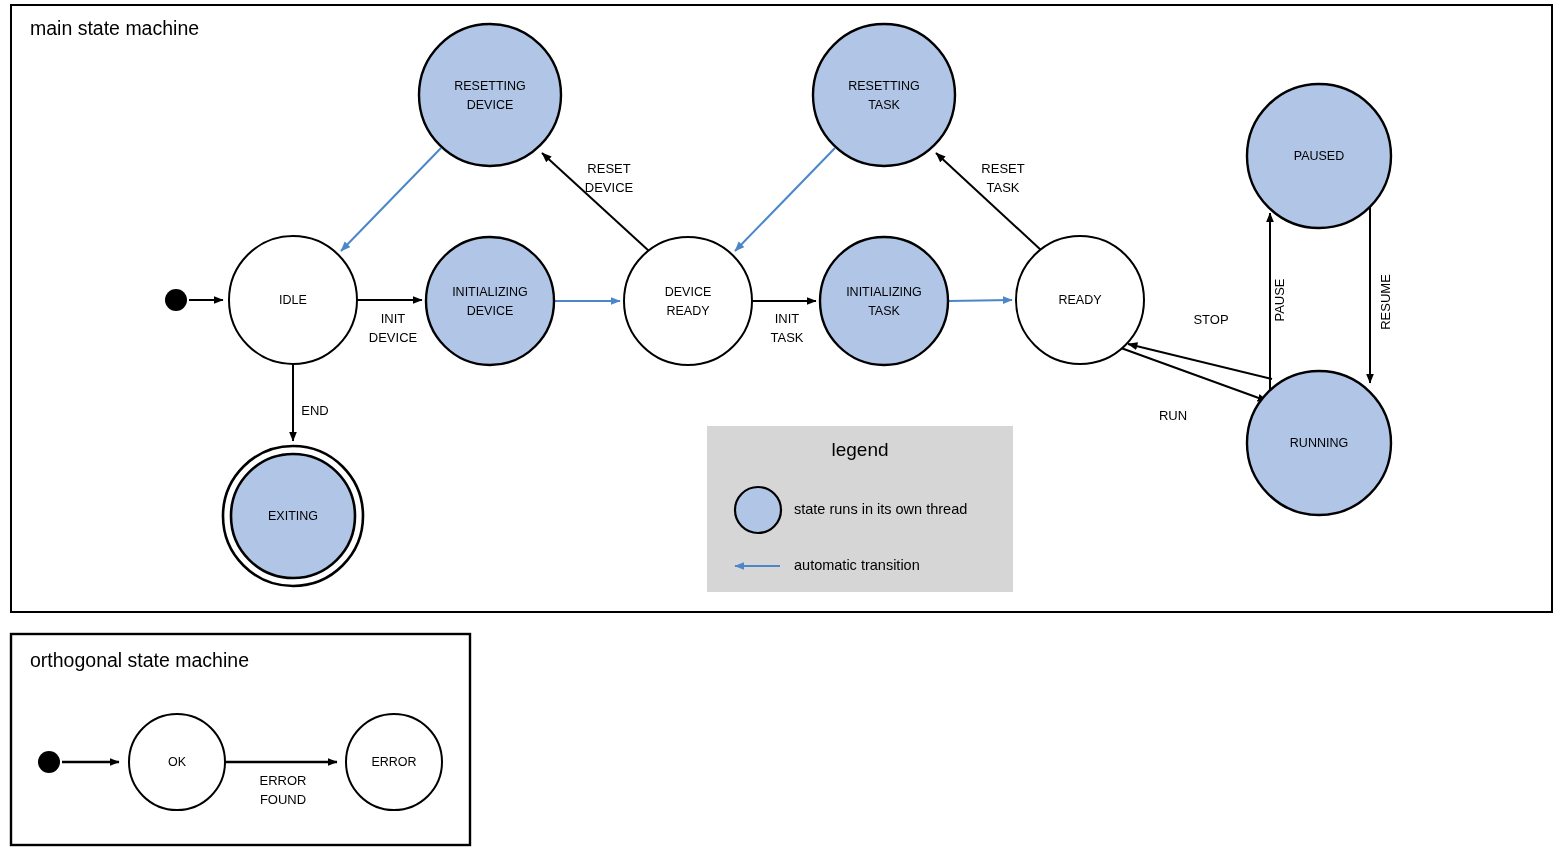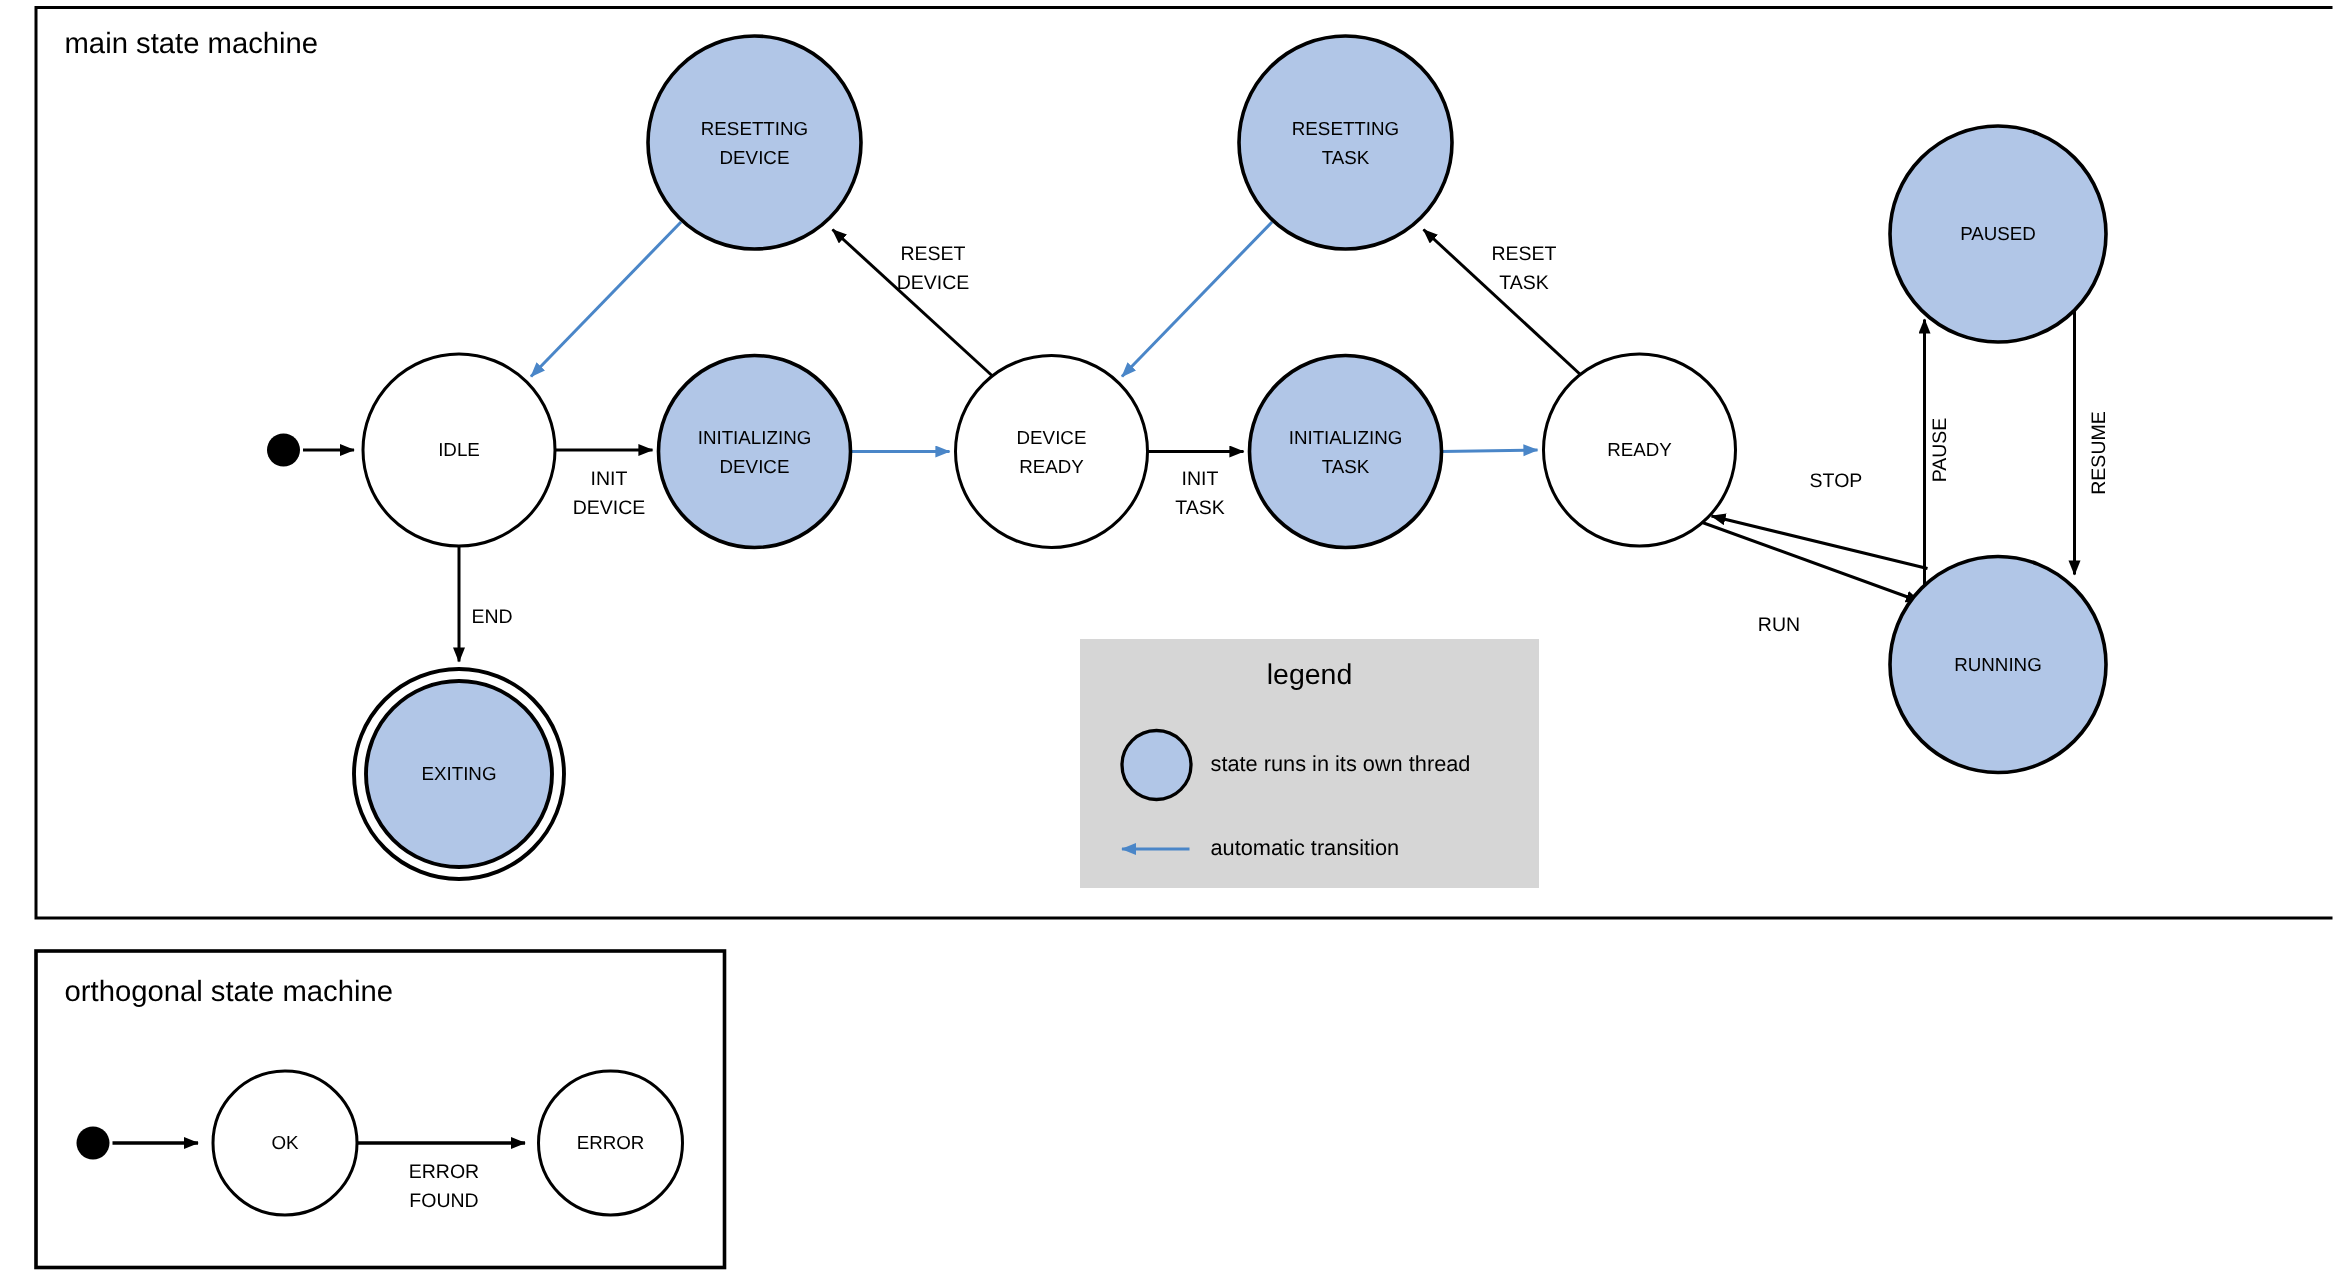--- a/index.html
+++ b/index.html
@@ -1,21 +1,21 @@
 <!DOCTYPE html>
 <html><head>
 <meta charset="utf-8">
 <style>
   html,body{margin:0;padding:0;background:#ffffff;}
   body{
     width:1555px;height:852px;position:relative;overflow:hidden;
     font-family:"Liberation Sans","DejaVu Sans",sans-serif;
     color:#000000;
   }
-  #root{position:absolute;left:17px;top:0;width:1284px;height:852px;text-decoration:underline;}
+  #root{position:absolute;left:4px;top:0;width:1284px;height:852px;text-decoration:underline;}
   svg.canvas{position:absolute;left:0;top:0;width:1555px;height:852px;}
   text{font-family:"Liberation Sans","DejaVu Sans",sans-serif;fill:#000000;}
   .state-label{font-size:12.5px;text-anchor:middle;dominant-baseline:middle;}
   .trans-label{font-size:13px;text-anchor:middle;dominant-baseline:middle;}
   .frame-title{font-size:19.5px;dominant-baseline:middle;}
   .legend-title{font-size:19px;text-anchor:middle;dominant-baseline:middle;}
   .legend-text{font-size:14.5px;dominant-baseline:middle;}
 </style>
 </head>
 <body>

